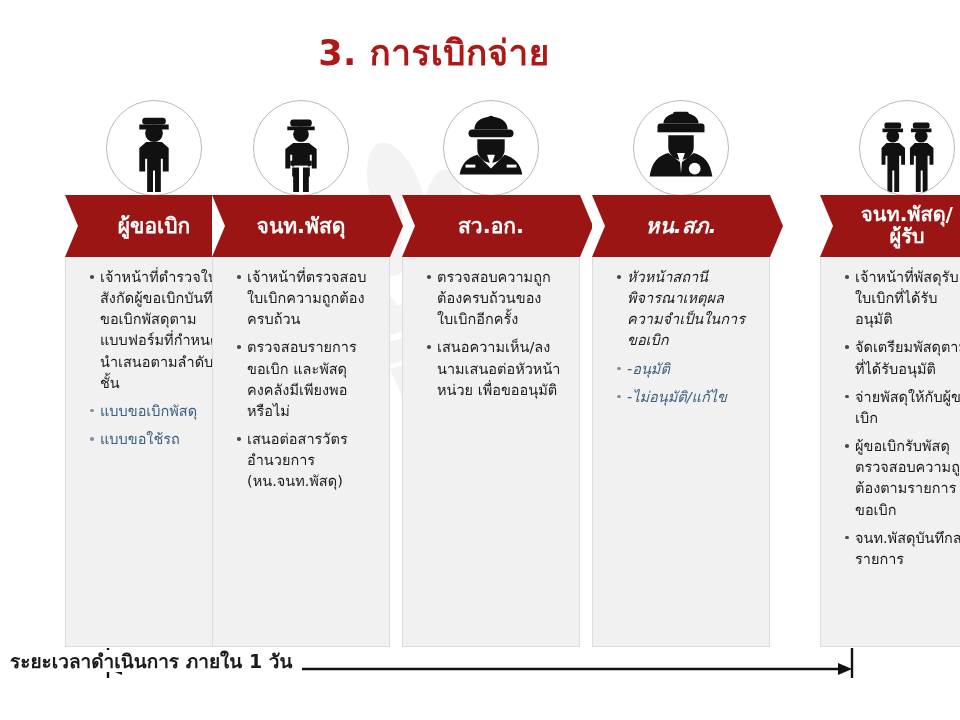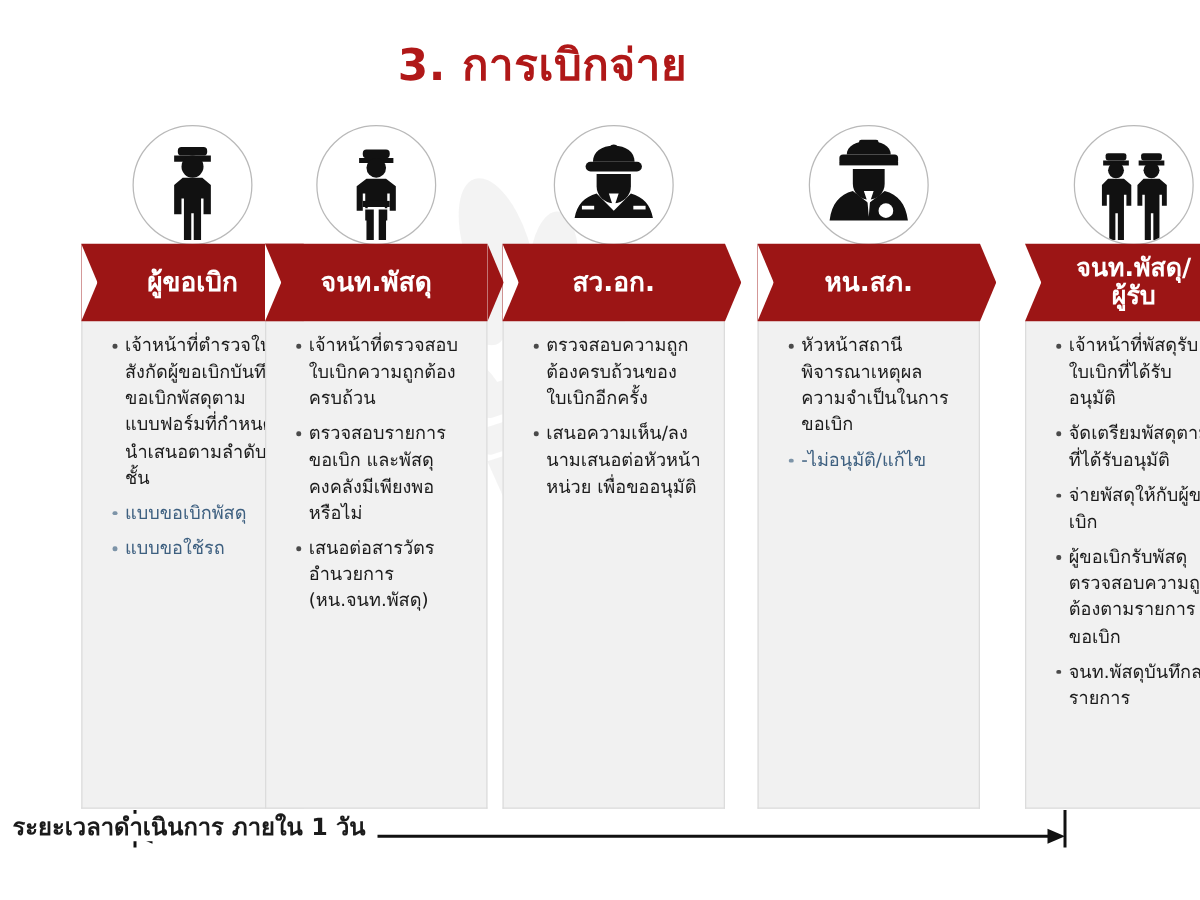--- a/index.html
+++ b/index.html
@@ -59,21 +59,21 @@
     z-index: 3;
   }
   .col {
     position: absolute;
     top: 0;
     width: 178px;
   }
   .col-0 { left: 22px; margin-left: 43px; }
   .col-1 { left: 212px; }
   .col-2 { left: 402px; }
-  .col-3 { left: 606px; }
+  .col-3 { left: 592px; font-style: italic; }
   .col-4 { left: 820px; width: 174px; }
 
   
   .icon-wrap {
     position: relative;
     height: 96px;
     display: flex;
     align-items: flex-end;
     justify-content: center;
   }
@@ -341,20 +341,21 @@
         </div>
       </div>
       <div class="banner">
         <div class="notch"></div>
         <div class="tip"></div>
         <div class="label">หน.สภ.</div>
       </div>
       <div class="panel">
         <ul class="bullets">
           <li>หัวหน้าสถานีพิจารณาเหตุผลความจำเป็นในการขอเบิก</li>
+          <li class="blue">-อนุมัติ</li>
           <li class="blue">-ไม่อนุมัติ/แก้ไข</li>
         </ul>
       </div>
     </div>
 
     <div class="col col-4">
       <div class="icon-wrap">
         <div class="icon-circle">
           <svg viewBox="0 0 96 96" width="96" height="96" aria-hidden="true">
             <g fill="#111111">

